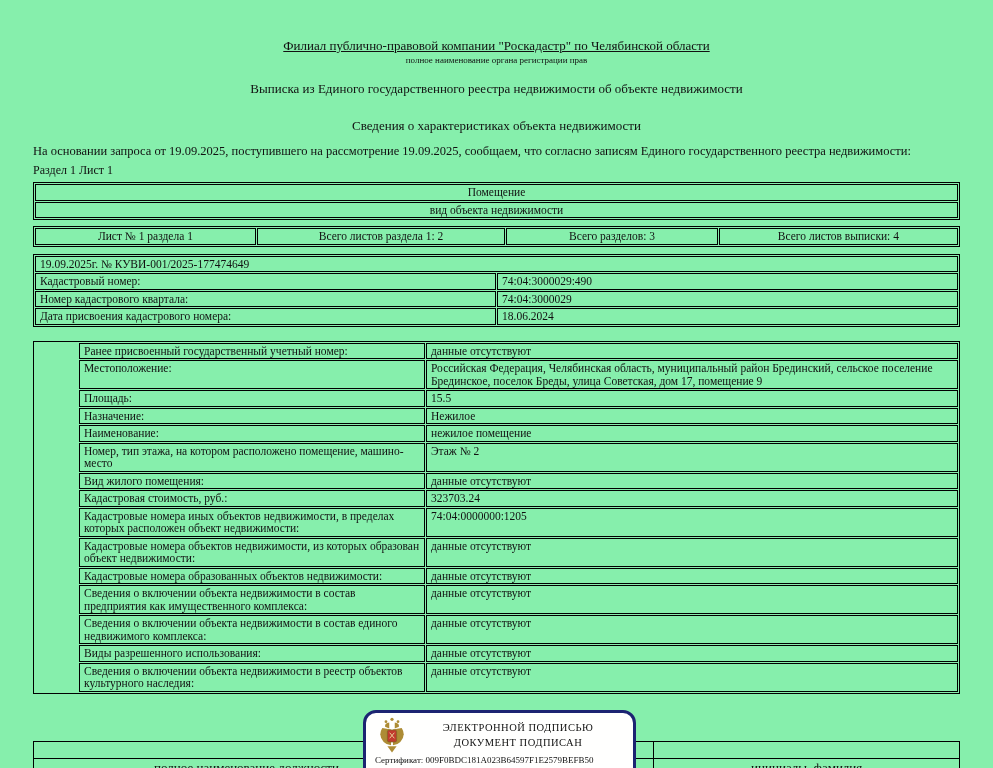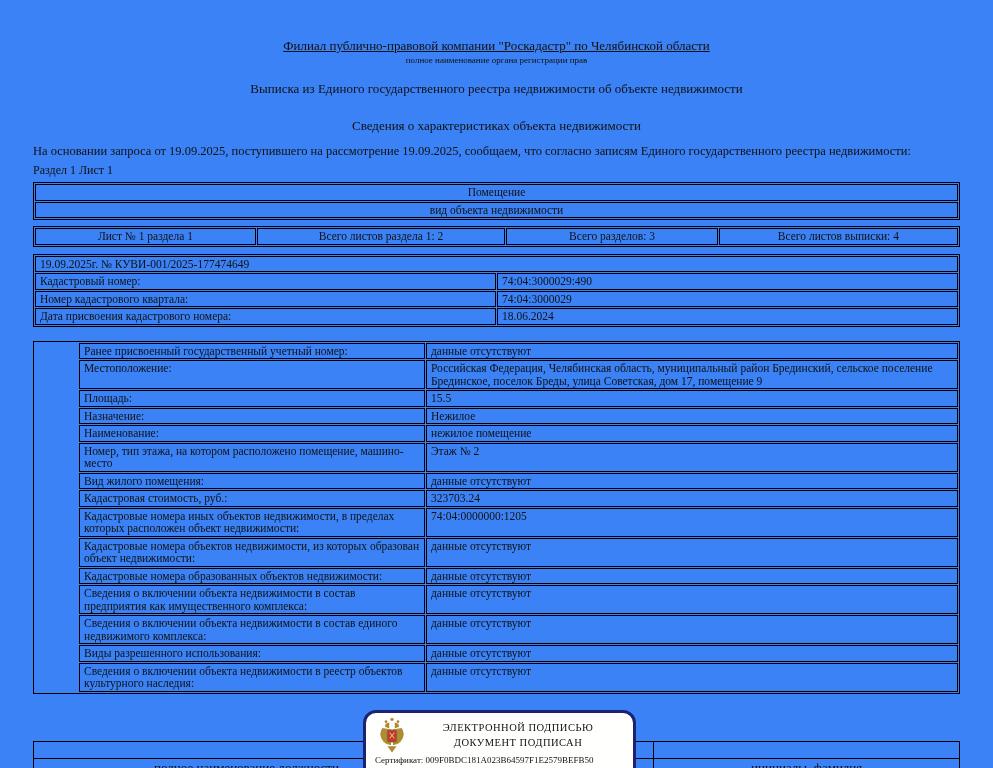--- a/index.html
+++ b/index.html
@@ -6,21 +6,21 @@
   html, body { background: #ffffff; }
   body {
     font-family: "Liberation Serif", "DejaVu Serif", serif;
     color: #111;
     -webkit-font-smoothing: antialiased;
   }
   .page {
     position: relative;
     width: 993px;
     height: 768px;
-    background: #3b82f6;
+    background: #86efac;
     overflow: hidden;
     padding: 38px 33px 0 33px;
   }
   
   .org-name {
     text-align: center;
     font-size: 13px;
     text-decoration: underline;
   }
   .org-caption {

